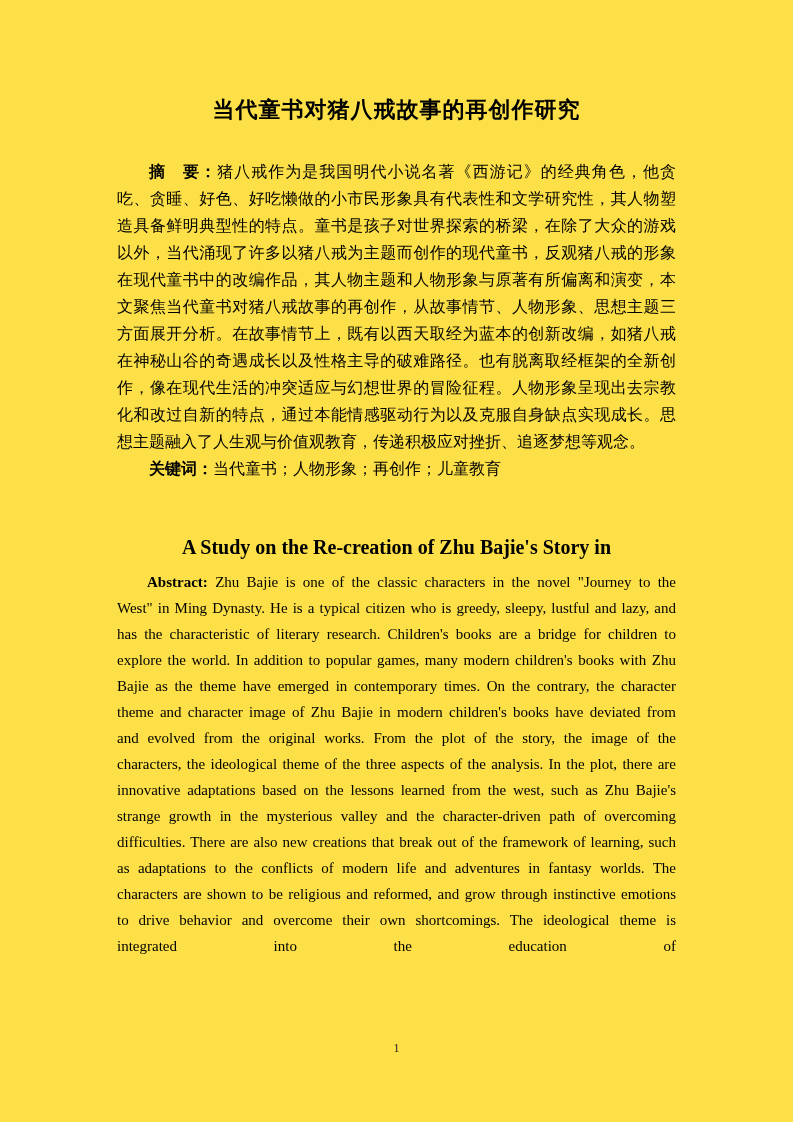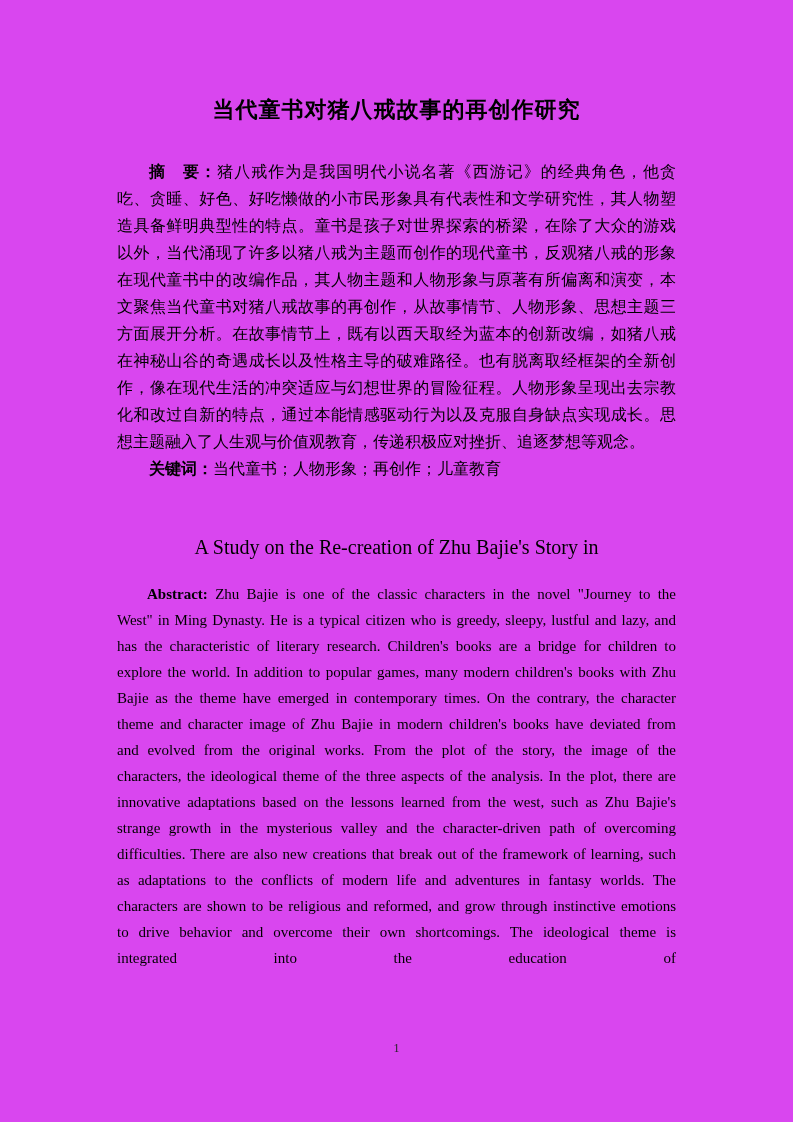--- a/index.html
+++ b/index.html
@@ -4,21 +4,21 @@
 <style>
   html, body {
     margin: 0;
     padding: 0;
     background: #ffffff;
   }
   .page {
     position: relative;
     width: 793px;
     height: 1122px;
-    background: #d946ef;
+    background: #fde047;
     color: #000000;
     overflow: hidden;
     font-family: "Liberation Serif", "DejaVu Serif", serif;
   }
   .content {
     padding: 0 117px;
   }
   .title-zh {
     margin: 0;
     padding-top: 95px;
@@ -41,26 +41,26 @@
   .para.zh.keywords {
     margin-top: 0;
     text-align: left;
   }
   .label {
     font-weight: bold;
   }
   .title-en {
     margin-top: 44px;
     font-size: 20px;
-    font-weight: normal;
+    font-weight: bold;
     text-align: center;
     line-height: 43px;
   }
   .para.en {
-    margin-top: 12px;
+    margin-top: 0;
     font-size: 15px;
     line-height: 26px;
     text-align: justify;
     text-align-last: justify;
     text-indent: 2em;
     word-spacing: 1px;
   }
   .page-number {
     position: absolute;
     left: 0;

